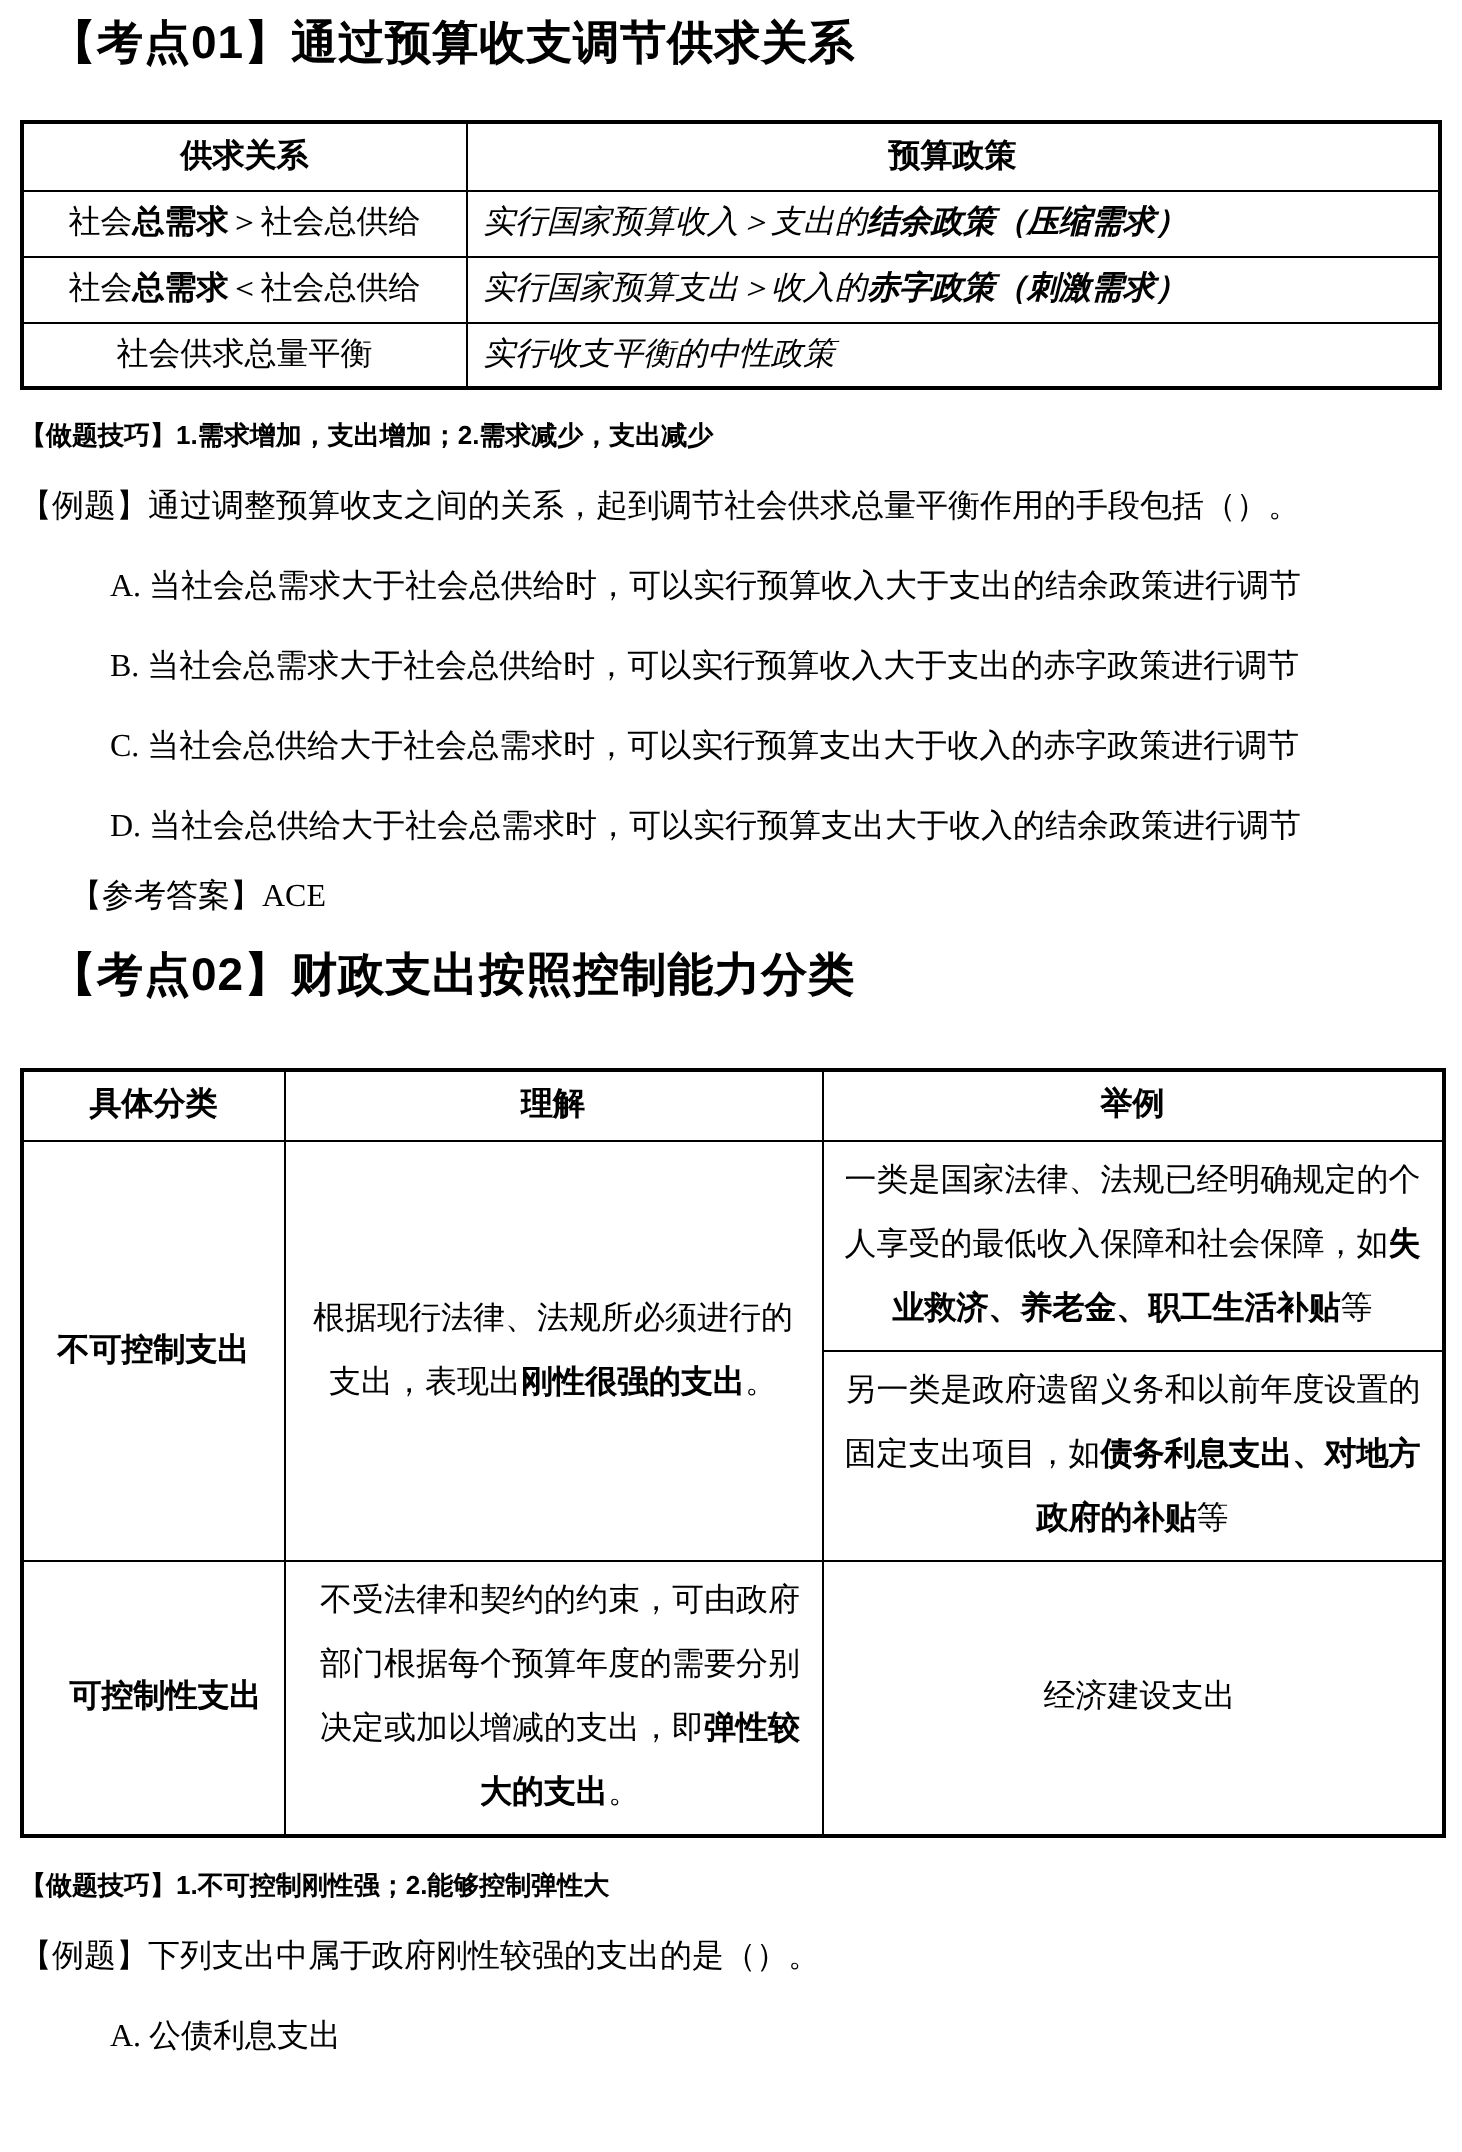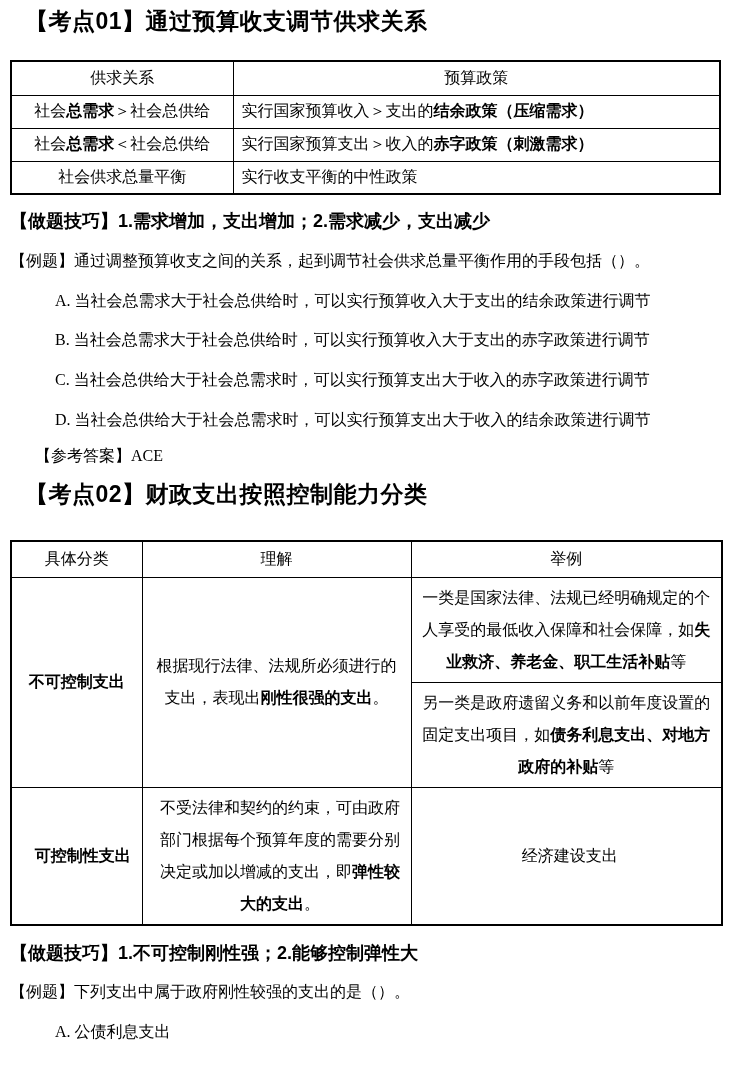--- a/index.html
+++ b/index.html
@@ -25,29 +25,29 @@
   }
   h1.second { margin-top: 14px; }
 
   table {
     border-collapse: collapse;
     table-layout: fixed;
     width: 711px;
     border: 2px solid #000;
   }
   th, td { border: 1px solid #000; }
-  th { font-weight: 400; text-align: center; }
+  th { font-weight: 700; text-align: center; }
 
   
   .t1 { margin-top: 26px; }
   .t1 th { height: 34px; }
   .t1 td { height: 33px; padding: 0 8px; }
   .t1 .col-rel { width: 222px; }
   .t1 td.rel { text-align: center; padding: 0 4px; }
-  .t1 td.pol { text-align: left; }
+  .t1 td.pol { text-align: left; font-style: italic; }
 
   
   .t2 { margin-top: 33px; }
   .t2 th { height: 36px; }
   .t2 td {
     padding: 4px 9px;
     line-height: 2.0;
     vertical-align: middle;
     text-align: center;
   }
@@ -58,21 +58,21 @@
   .t2 tr.r1a td.exa { height: 97px; }
   .t2 tr.r1b td.exa { height: 98px; }
   .t2 tr.r2  td     { height: 127px; padding-left: 16px; }
 
   b, .bold { font-weight: 700; }
 
   p { margin: 0; line-height: 1.3; }
   .tips {
     font-family: "Liberation Sans", "DejaVu Sans", sans-serif;
     font-weight: 700;
-    font-size: 18px;
+    font-size: 13px;
     margin-top: 15px;
   }
   .question { margin-top: 17px; }
   .option { margin-top: 19px; margin-left: 45px; }
   .answer { margin-top: 15px; margin-left: 25px; }
   .tips2 { margin-top: 16px; }
 </style>
 </head>
 <body>
 

